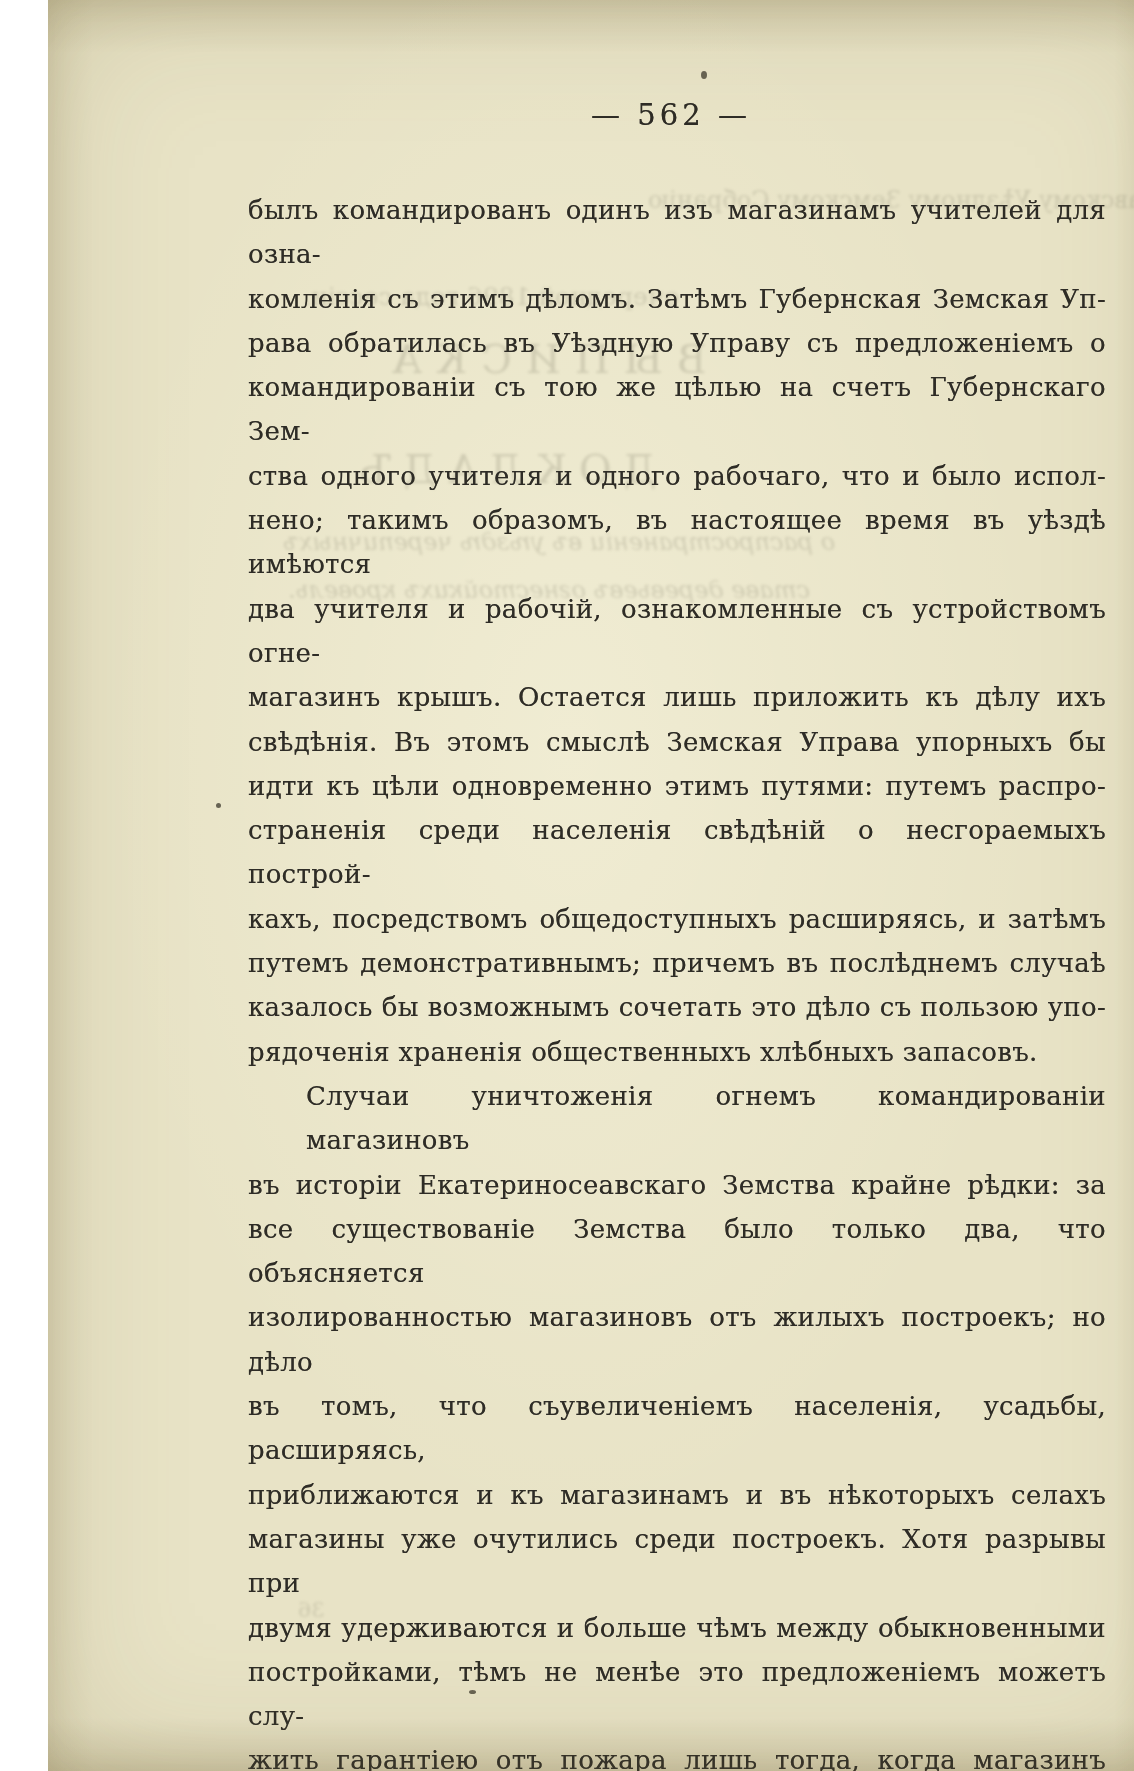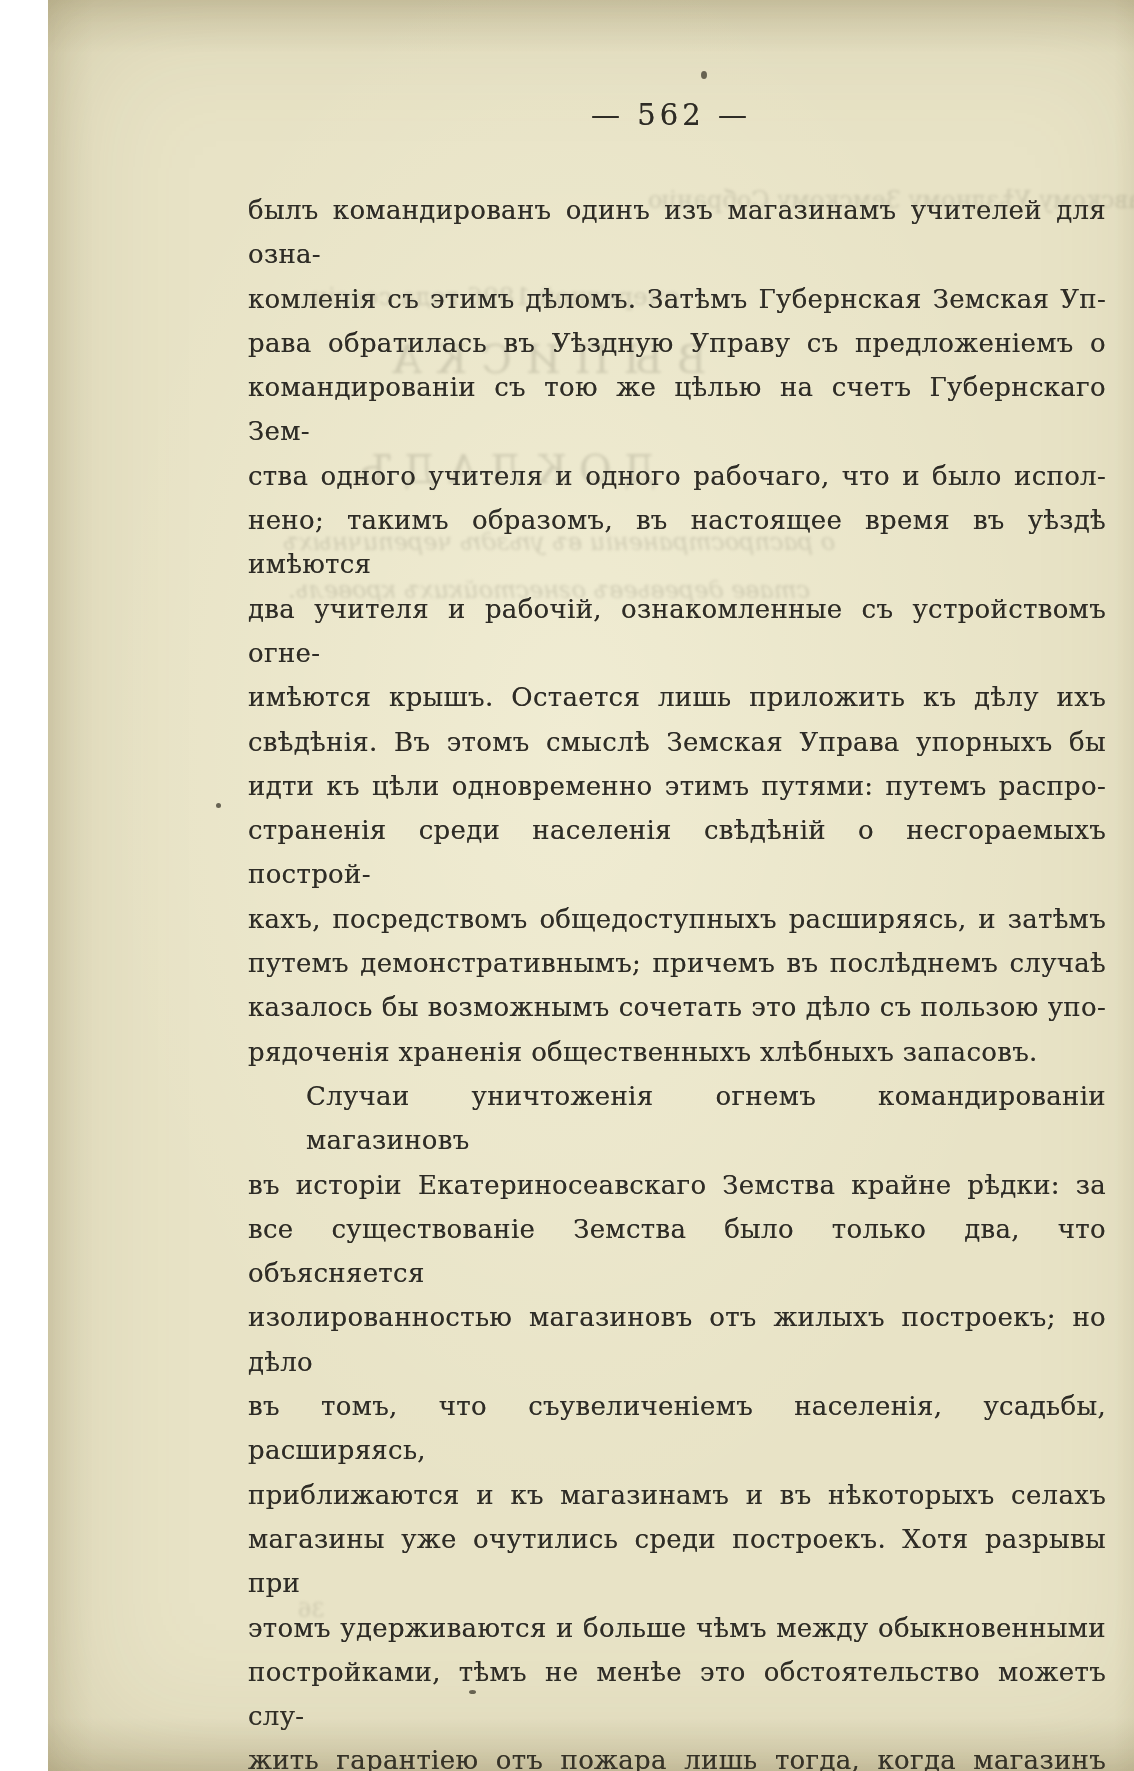--- a/index.html
+++ b/index.html
@@ -60,36 +60,36 @@
       <div class="bleed" style="left: 250px; top: 1598px; font-size: 21px;">36</div>
     </div>
   <div class="textblock">
       <div class="line">былъ командированъ одинъ изъ магазинамъ учителей для озна-</div>
       <div class="line">комленія съ этимъ дѣломъ. Затѣмъ Губернская Земская Уп-</div>
       <div class="line">рава обратилась въ Уѣздную Управу съ предложеніемъ о</div>
       <div class="line">командированіи съ тою же цѣлью на счетъ Губернскаго Зем-</div>
       <div class="line">ства одного учителя и одного рабочаго, что и было испол-</div>
       <div class="line">нено; такимъ образомъ, въ настоящее время въ уѣздѣ имѣются</div>
       <div class="line">два учителя и рабочій, ознакомленные съ устройствомъ огне-</div>
-      <div class="line">имѣются крышъ. Остается лишь приложить къ дѣлу ихъ</div>
+      <div class="line">магазинъ крышъ. Остается лишь приложить къ дѣлу ихъ</div>
       <div class="line">свѣдѣнія. Въ этомъ смыслѣ Земская Управа упорныхъ бы</div>
       <div class="line">идти къ цѣли одновременно этимъ путями: путемъ распро-</div>
       <div class="line">страненія среди населенія свѣдѣній о несгораемыхъ построй-</div>
       <div class="line">кахъ, посредствомъ общедоступныхъ расширяясь, и затѣмъ</div>
       <div class="line">путемъ демонстративнымъ; причемъ въ послѣднемъ случаѣ</div>
       <div class="line">казалось бы возможнымъ сочетать это дѣло съ пользою упо-</div>
       <div class="line flush">рядоченія храненія общественныхъ хлѣбныхъ запасовъ.</div>
       <div class="line indent">Случаи уничтоженія огнемъ командированіи магазиновъ</div>
       <div class="line">въ исторіи Екатериносеавскаго Земства крайне рѣдки: за</div>
       <div class="line">все существованіе Земства было только два, что объясняется</div>
       <div class="line">изолированностью магазиновъ отъ жилыхъ построекъ; но дѣло</div>
       <div class="line">въ томъ, что съувеличеніемъ населенія, усадьбы, расширяясь,</div>
       <div class="line">приближаются и къ магазинамъ и въ нѣкоторыхъ селахъ</div>
       <div class="line">магазины уже очутились среди построекъ. Хотя разрывы при</div>
-      <div class="line">этомъ удерживаются и больше чѣмъ между обыкновенными</div>
-      <div class="line">постройками, тѣмъ не менѣе это обстоятельство можетъ слу-</div>
+      <div class="line">двумя удерживаются и больше чѣмъ между обыкновенными</div>
+      <div class="line">постройками, тѣмъ не менѣе это предложеніемъ можетъ слу-</div>
       <div class="line">жить гарантіею отъ пожара лишь тогда, когда магазинъ</div>
     </div>
 <div class="speck" style="left: 653px; top: 71px; width: 6px; height: 8px;"></div>
     <div class="speck" style="left: 168px; top: 803px; width: 5px; height: 5px;"></div>
     <div class="speck" style="left: 421px; top: 1690px; width: 7px; height: 4px;"></div>
     <div class="speck" style="left: 240px; top: 206px; width: 4px; height: 4px;"></div>
   </div>
 
 </body></html>

